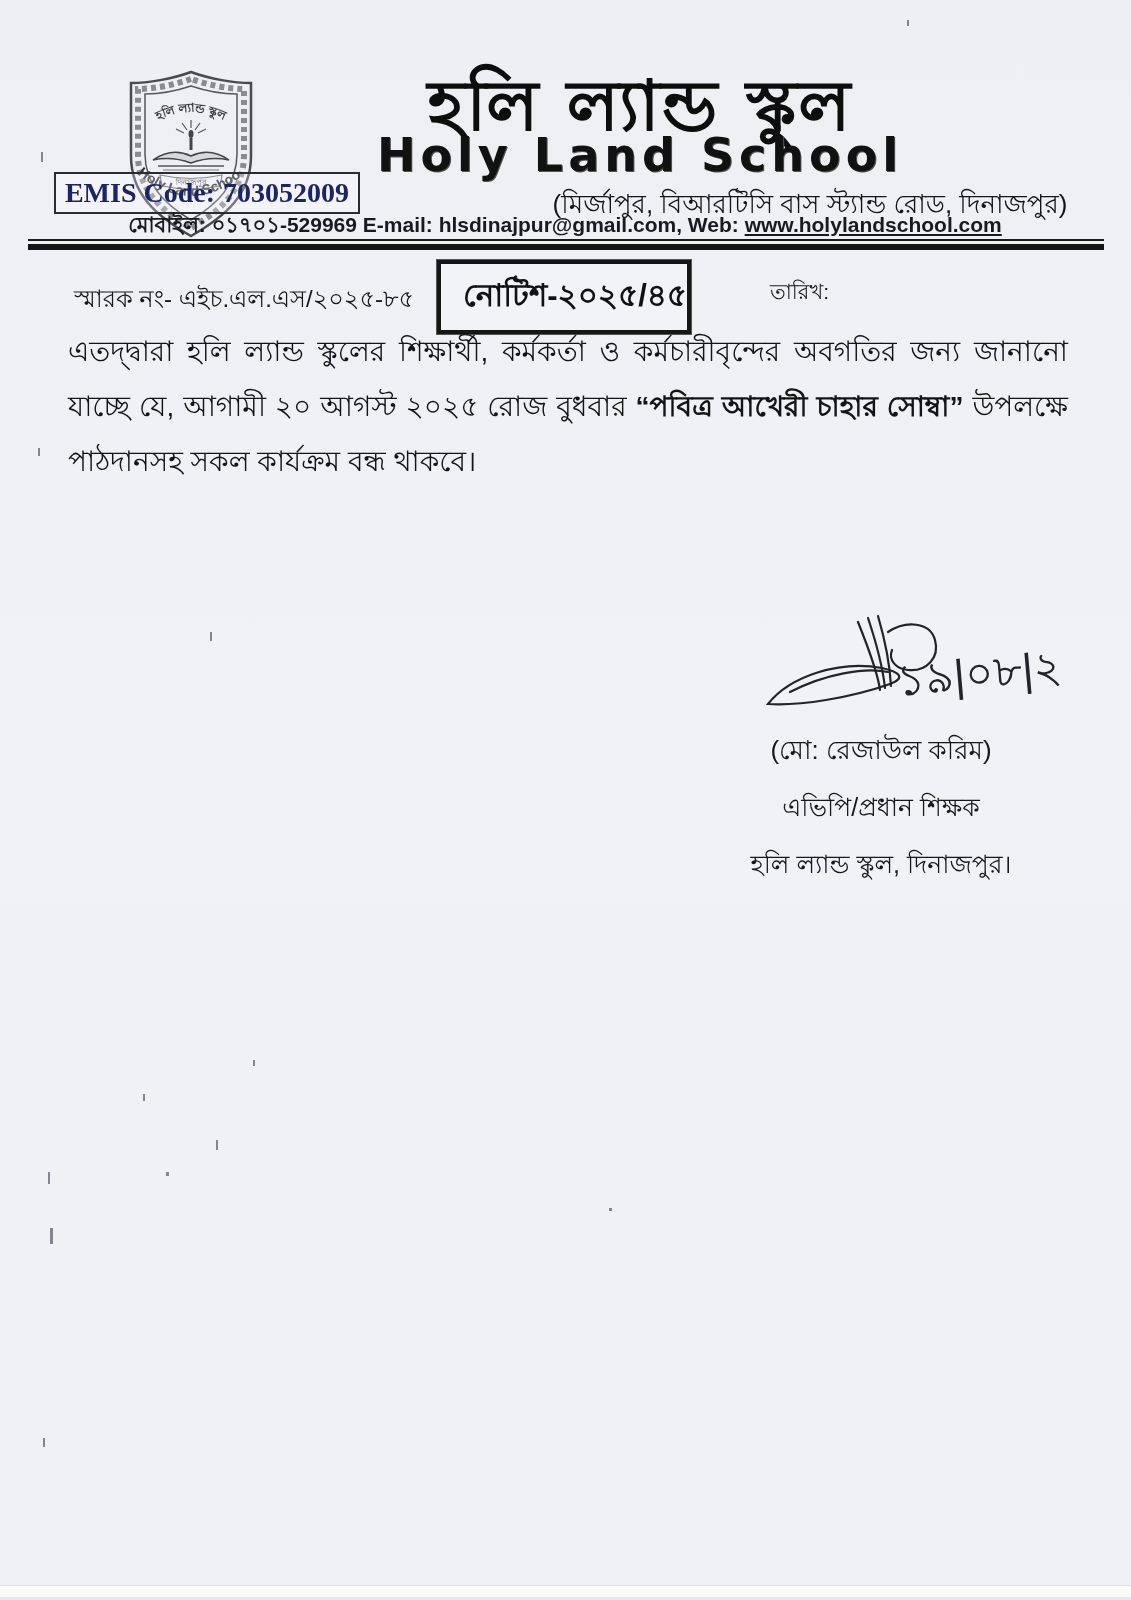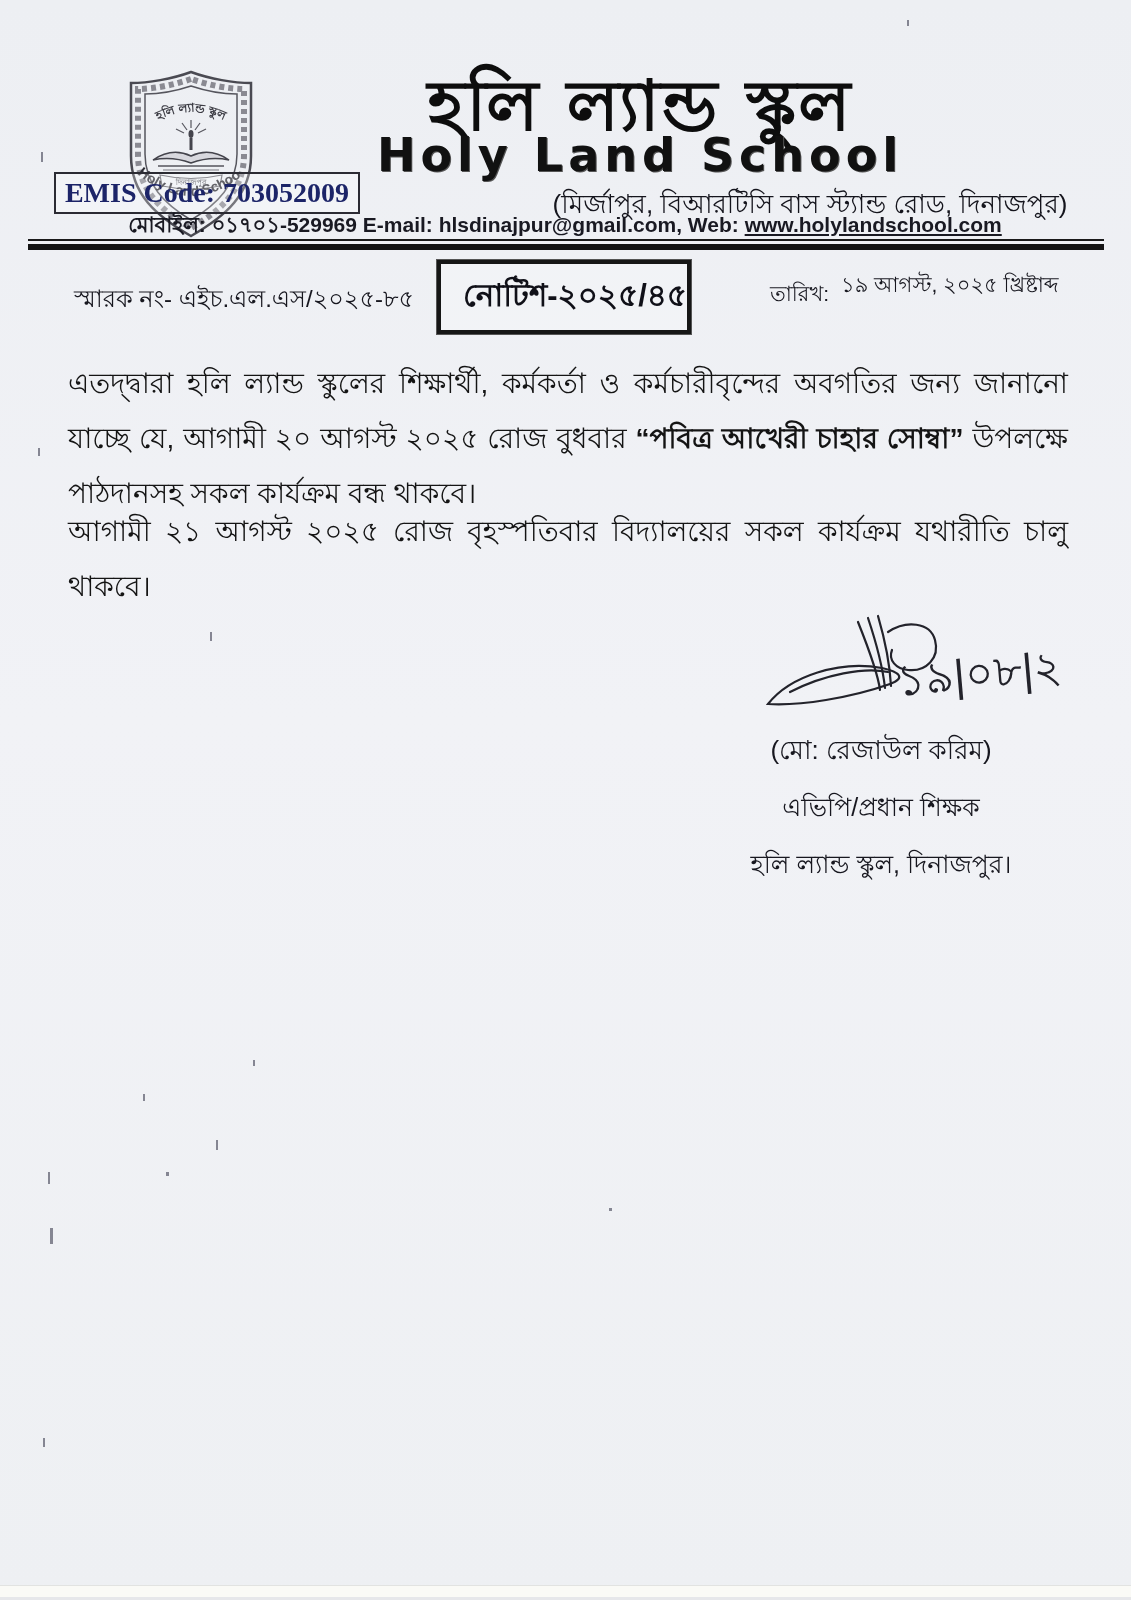--- a/index.html
+++ b/index.html
@@ -49,21 +49,21 @@
     display:flex; align-items:center; justify-content:flex-end;
     font-size:31px; font-weight:bold; color:#101018; background:rgba(255,255,255,.2);
   }
   .date-block { position:absolute; left:770px; top:266px; display:flex; align-items:center; font-size:21px; color:#17171f; }
   .date-label { margin-right:10px; position:relative; top:10px; }
   .date-stack { display:flex; flex-direction:column; text-align:left; }
   .date-top { padding:0 4px 3px 10px; border-bottom:2px solid #222; white-space:nowrap; }
   .date-bottom { padding:3px 4px 0 2px; white-space:nowrap; }
   
   .para { position:absolute; left:68px; width:1000px; font-size:28px; line-height:55px; text-align:justify; color:#141414; }
-  .para1 { top:356px; }
+  .para1 { top:324px; }
   .para2 { top:504px; }
   .para .bold { font-weight:bold; }
   
   .sig-block { position:absolute; left:700px; top:612px; width:362px; text-align:center; color:#17171f; }
   .sig-art { width:330px; height:118px; margin-left:30px; display:block; }
   .sig-name { font-size:26px; margin-top:0px; white-space:nowrap; }
   .sig-title { font-size:25px; margin-top:14px; white-space:nowrap; }
   .sig-org { font-size:25px; margin-top:14px; white-space:nowrap; }
   
   .dist { position:absolute; left:72px; top:862px; color:#141414; }
@@ -143,29 +143,27 @@
 
   <div class="memo-no">স্মারক নং- এইচ.এল.এস/২০২৫-৮৫</div>
 
   <div class="notice-box">
     <span>নোটিশ-২০২৫/৪৫</span>
   </div>
 
   <div class="date-block">
     <span class="date-label">তারিখ:</span>
     <span class="date-stack">
-      <span class="date-bottom">১৯ আগস্ট, ২০২৫ খ্রিষ্টাব্দ</span>
     </span>
   </div>
 
   <div class="para para1">
     <span>এতদ্দ্বারা হলি ল্যান্ড স্কুলের শিক্ষার্থী, কর্মকর্তা ও কর্মচারীবৃন্দের অবগতির জন্য জানানো যাচ্ছে যে, আগামী ২০ আগস্ট ২০২৫ রোজ বুধবার </span><span class="bold">“পবিত্র আখেরী চাহার সোম্বা”</span><span> উপলক্ষে পাঠদানসহ সকল কার্যক্রম বন্ধ থাকবে।</span>
   </div>
 
-  <div class="para para2">আগামী ২১ আগস্ট ২০২৫ রোজ বৃহস্পতিবার বিদ্যালয়ের সকল কার্যক্রম যথারীতি চালু থাকবে।</div>
 
   <div class="sig-block">
     <svg class="sig-art" viewBox="0 0 330 118">
       <g fill="none" stroke="#23232b" stroke-width="2.2" stroke-linecap="round">
         <path d="M128,10 C138,35 148,62 150,78"></path>
         <path d="M138,6 C146,30 153,58 155,76"></path>
         <path d="M148,4 C155,28 160,55 161,74"></path>
         <path d="M158,20 C176,8 200,10 205,28 C210,46 196,60 178,58 C166,57 158,48 162,38"></path>
         <path d="M38,92 C60,64 110,48 152,56 C170,60 176,66 160,72 C120,86 70,94 38,92 Z"></path>
         <path d="M60,80 C95,62 135,55 158,60"></path>

